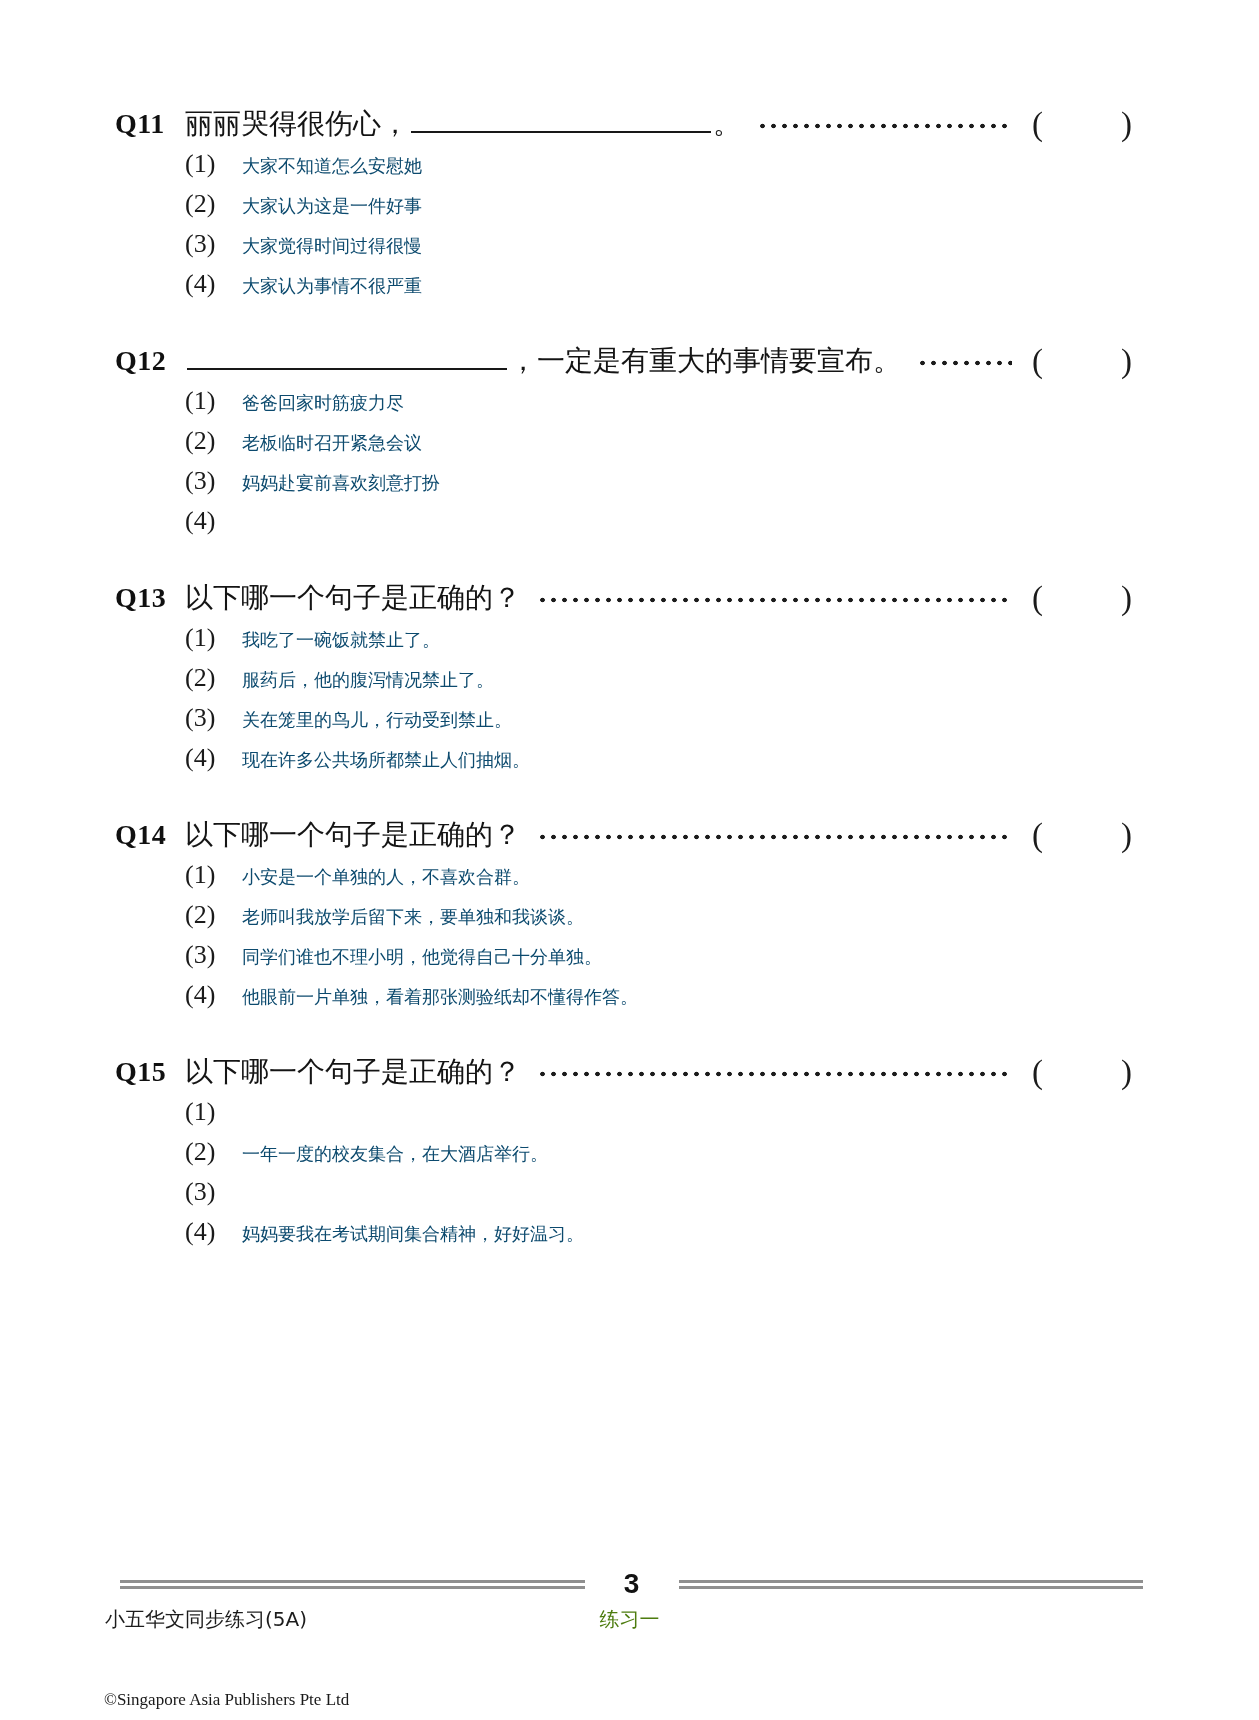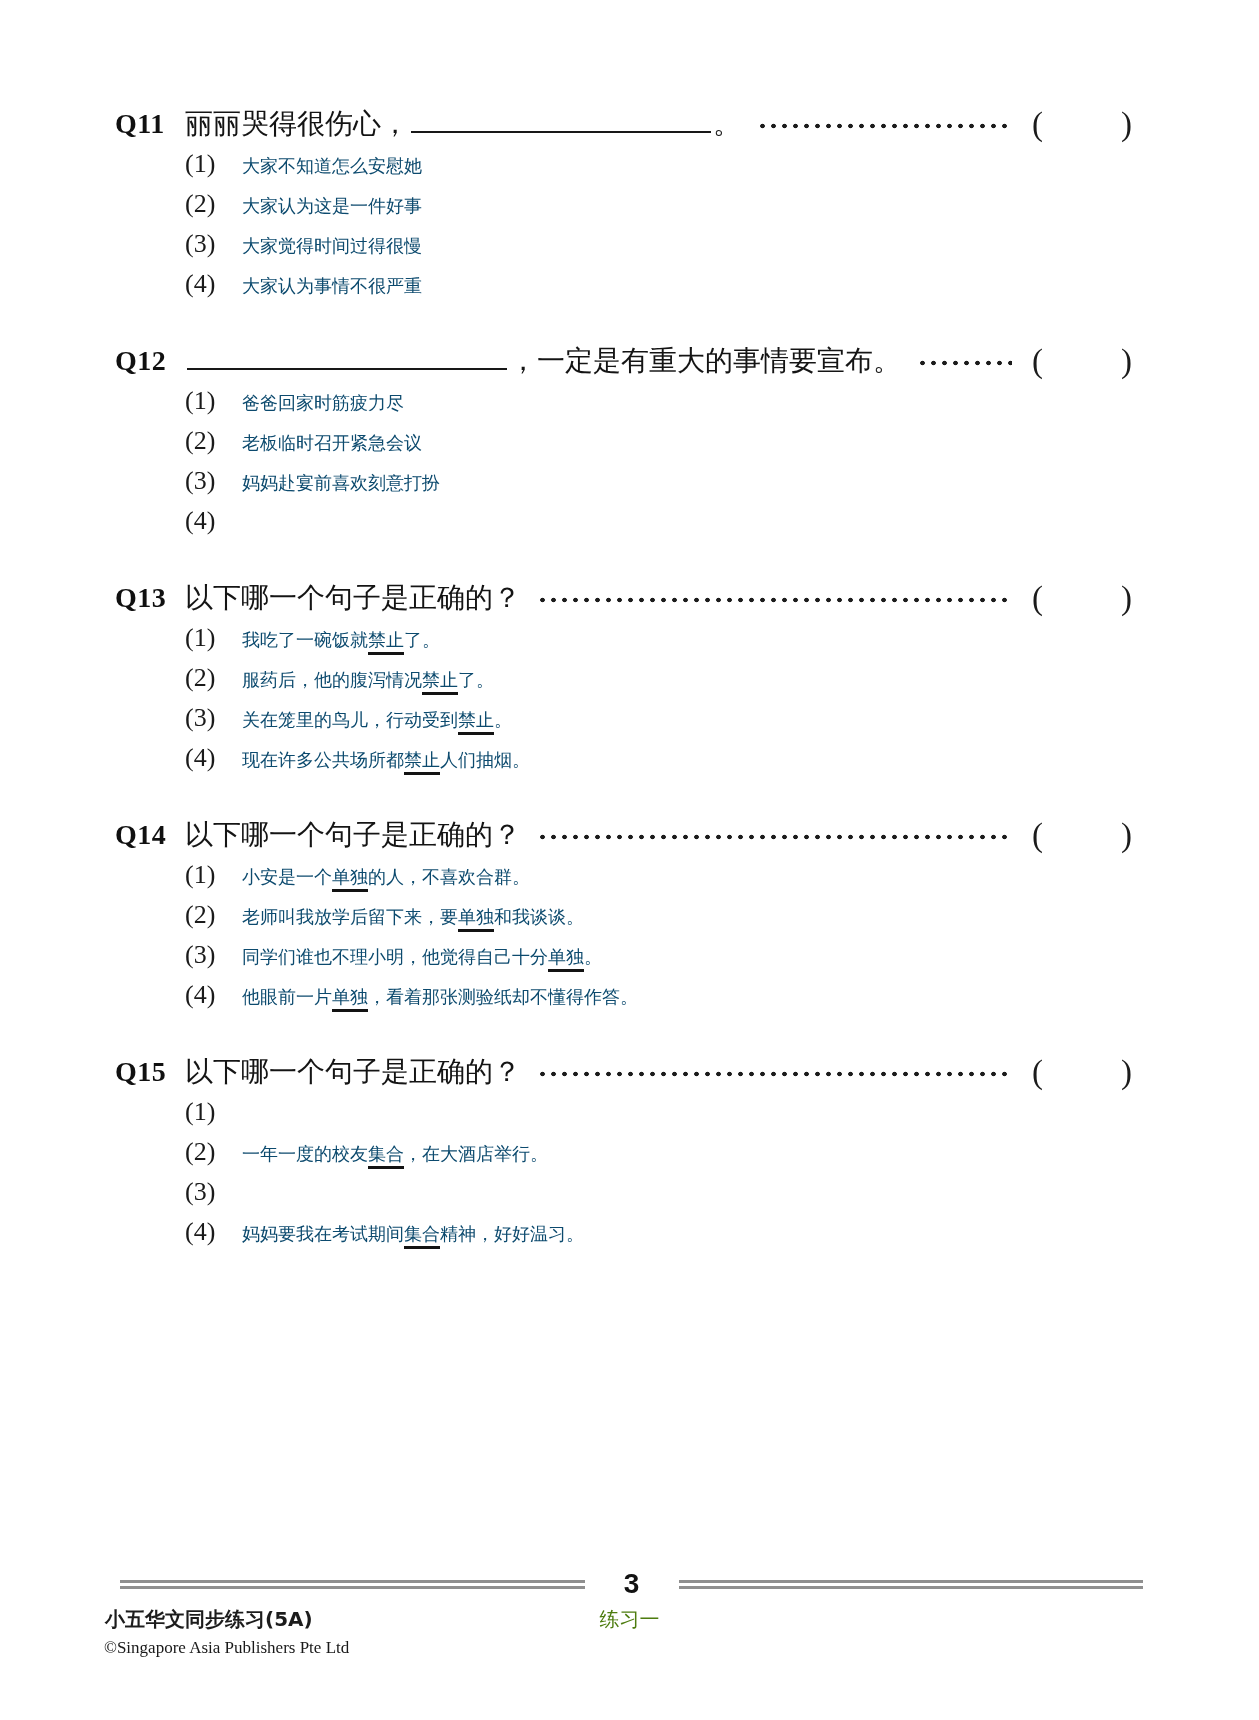--- a/index.html
+++ b/index.html
@@ -61,21 +61,20 @@
     line-height: 40px; height: 40px;
     white-space: nowrap;
   }
   .opt-num {
     flex: 0 0 57px;
     font-family: "Liberation Serif", serif;
     font-size: 26px; color: #1a1a1a;
   }
   .opt-text { font-size: 18px; color: #0c4a6e; }
   .kw {
-    text-decoration: underline;
     text-decoration-thickness: 3px;
     text-underline-offset: 6px;
     text-decoration-color: #131313;
     text-align: center;
   }
 
   
   .pn-row {
     position: absolute;
     top: 1567px; left: 120px; width: 1023px; height: 34px;
@@ -86,29 +85,29 @@
     border-top: 3px solid #8f8f8f;
     border-bottom: 3px solid #8f8f8f;
   }
   .page-num {
     flex: 0 0 94px; text-align: center;
     font-family: "Liberation Sans", sans-serif;
     font-weight: bold; font-size: 28px; color: #121212;
   }
   .book-title {
     position: absolute; top: 1606px; left: 105px;
-    font-size: 20px; color: #1c1c1c; font-weight: bold;
+    font-size: 20px; color: #1c1c1c;
   }
   .exercise-label {
     position: absolute; top: 1606px; left: 50%;
     transform: translateX(-50%);
     font-size: 20px; color: #4d7c0f;
   }
   .copyright {
-    position: absolute; top: 1638px; left: 104px;
+    position: absolute; top: 1690px; left: 104px;
     font-family: "Liberation Serif", serif;
     font-size: 17px; color: #191919;
   }
 </style>
 </head>
 <body>
 
 <div class="page">
 
   <main class="questions">

